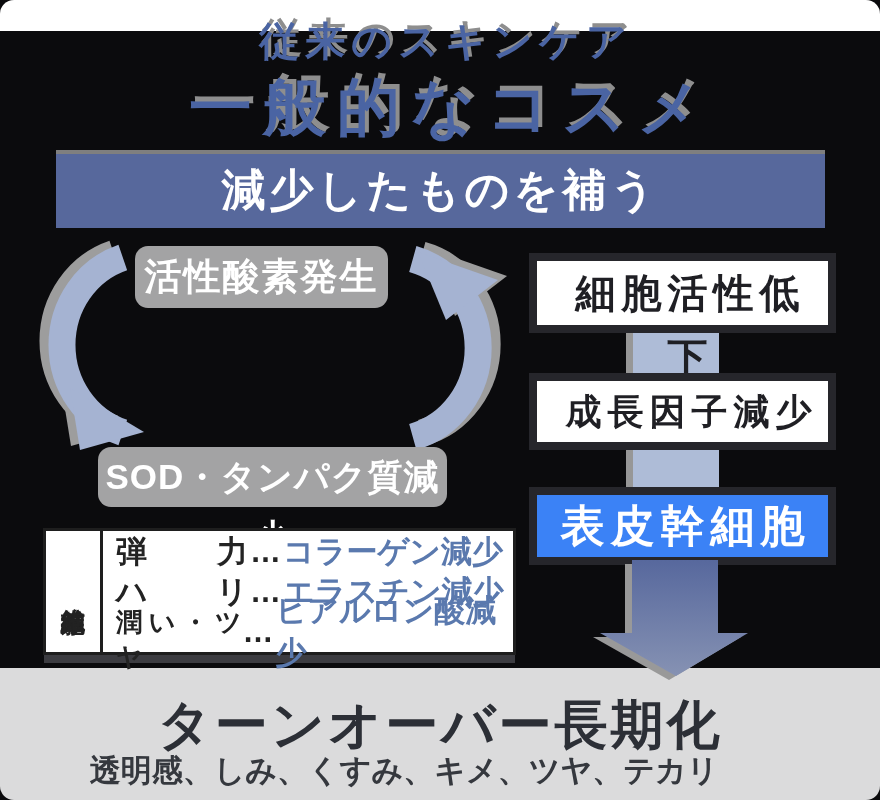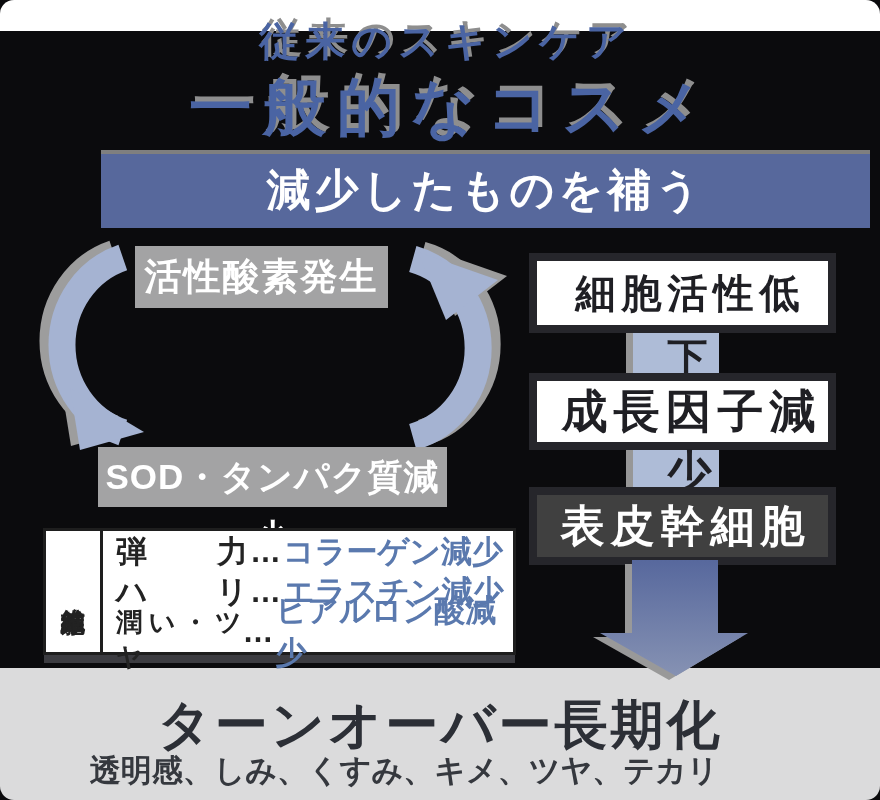--- a/index.html
+++ b/index.html
@@ -14,25 +14,25 @@
          letter-spacing:6px;padding-left:6px;color:#4a64a3;
          text-shadow:3px -4px 0 #8e8e8e;}
   .main-title{position:absolute;left:0;top:72px;width:880px;text-align:center;z-index:2;
          font-family:"Liberation Serif",serif;font-weight:700;font-size:63px;line-height:72px;
          letter-spacing:11px;padding-left:11px;color:#4a64a3;
          text-shadow:4px -5px 0 #8e8e8e;}
   
   .banner{position:absolute;left:56px;top:150px;width:769px;height:78px;background:#57689c;
          border-top:4px solid #7f7f7f;box-sizing:border-box;z-index:2;
          text-align:center;color:#ffffff;font-weight:700;font-size:44px;line-height:72px;
-         letter-spacing:4px;margin-left:45px;}
+         letter-spacing:4px;}
   
   .cycle-svg{position:absolute;left:30px;top:236px;z-index:1;}
   
-  .gray-box{position:absolute;background:#a3a3a4;color:#ffffff;font-weight:700;text-align:center;z-index:2;}
+  .gray-box{position:absolute;background:#a3a3a4;color:#ffffff;font-weight:700;text-align:center;z-index:2;border-radius:13px;}
   .box-kassei{left:135px;top:246px;width:253px;height:62px;font-size:37px;line-height:62px;letter-spacing:2px;}
   .box-sod{left:98px;top:447px;width:349px;height:60px;font-size:35px;line-height:60px;letter-spacing:1px;}
   
   .cycle-text{position:absolute;left:30px;top:308px;width:480px;text-align:center;z-index:2;
          font-family:"Liberation Serif",serif;font-weight:700;color:#aab7d4;
          text-shadow:4px -6px 0 #9b9b9b;}
   .cycle-line1{font-size:58px;line-height:66px;letter-spacing:2px;}
   .cycle-line2{font-size:58px;line-height:66px;letter-spacing:4px;}
   
   .fibro{position:absolute;left:43px;top:528px;width:473px;height:127px;background:#ffffff;
@@ -43,22 +43,22 @@
   .fibro-rows{flex:1;display:flex;flex-direction:column;justify-content:center;padding-left:13px;}
   .fibro-row{display:flex;align-items:center;height:40px;font-size:31px;}
   .fibro-label{display:inline-block;width:132px;font-weight:800;color:#232323;text-align:justify;text-align-last:justify;}
   .fibro-label.condensed{font-size:26px;letter-spacing:-1px;margin-top:16px;}
   .fibro-dots{color:#232323;font-weight:700;margin:0 2px;}
   .fibro-value{color:#5a79ae;font-weight:700;}
   
   .flow-box{position:absolute;left:529px;width:307px;box-sizing:border-box;border:8px solid #26262b;
          background:#ffffff;text-align:center;z-index:3;color:#1f1f24;font-weight:600;}
   .flow-1{top:253px;height:80px;font-size:40px;line-height:64px;letter-spacing:6px;padding-left:16px;}
-  .flow-2{top:373px;height:77px;font-size:46px;line-height:61px;letter-spacing:6px;padding-left:18px;}
-  .flow-3{top:487px;height:78px;background:#404040;color:#ffffff;font-weight:700;
+  .flow-2{top:373px;height:77px;font-size:36px;line-height:61px;letter-spacing:6px;padding-left:18px;}
+  .flow-3{top:487px;height:78px;background:#3b82f6;color:#ffffff;font-weight:700;
          font-size:44px;line-height:62px;letter-spacing:6px;padding-left:6px;}
   .flow-conn{position:absolute;left:633px;width:86px;background:#aebcd7;z-index:2;
          box-shadow:-7px 0 0 #979797;}
   .conn-1{top:333px;height:40px;}
   .conn-2{top:450px;height:37px;}
   
   .down-arrow-svg{position:absolute;left:590px;top:560px;z-index:4;}
   
   .footer-band{position:absolute;left:0;top:668px;width:880px;height:132px;background:#dbdbdc;
          border-radius:0 0 14px 14px;z-index:1;}

